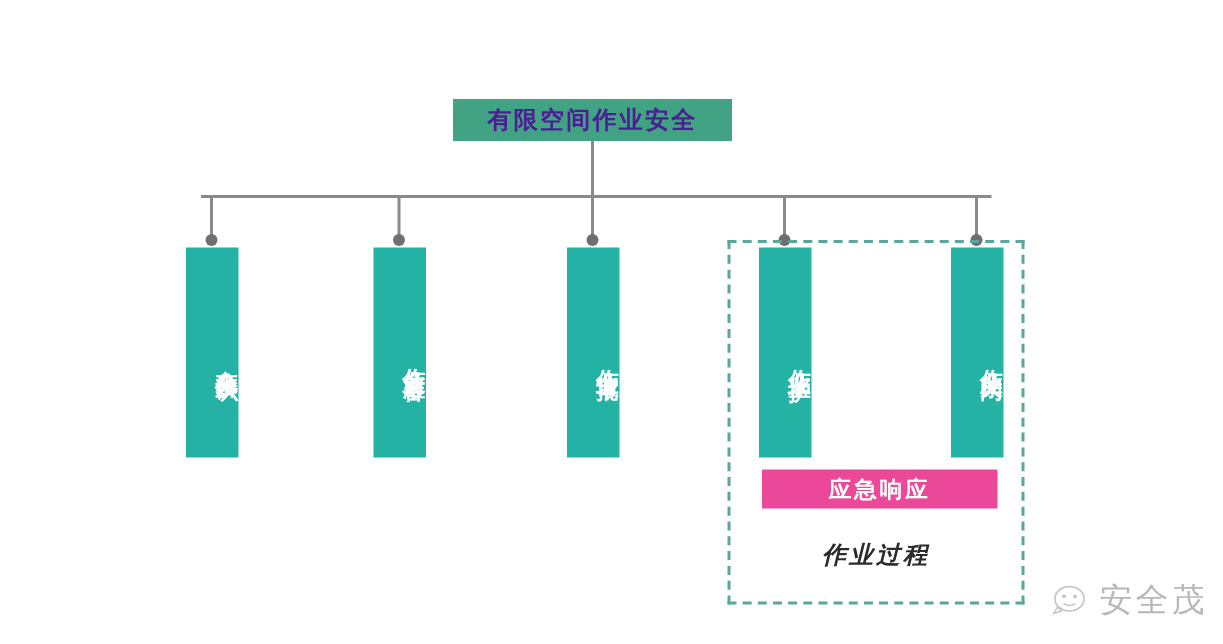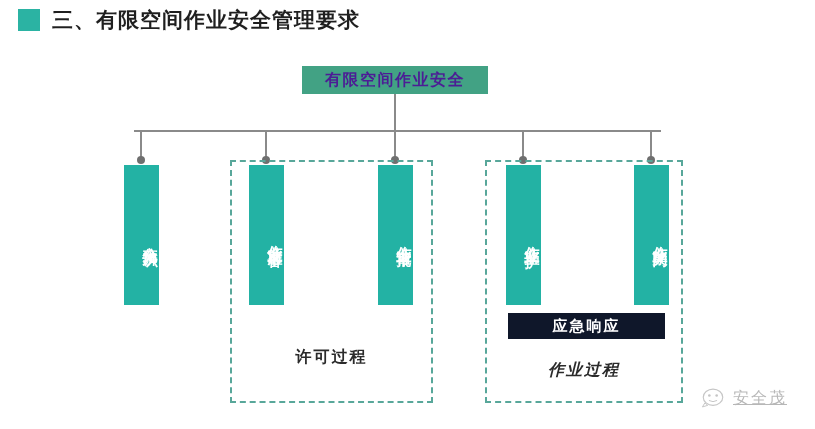--- a/index.html
+++ b/index.html
@@ -133,21 +133,21 @@
     height: 110px;
   }
 
   
   .ebar {
     position: absolute;
     left: 508px;
     top: 313px;
     width: 157px;
     height: 26px;
-    background: #0f172a;
+    background: #ec4899;
     display: flex;
     align-items: center;
     justify-content: center;
   }
   .ebar span {
     color: #ffffff;
     font-size: 15px;
     font-weight: bold;
     letter-spacing: 2px;
     white-space: nowrap;
@@ -162,37 +162,32 @@
     align-items: center;
     gap: 7px;
     opacity: 0.42;
   }
   .wm-icon {
     width: 26px;
     height: 26px;
     flex: 0 0 auto;
   }
   .wm-text {
-    font-size: 16px;
+    font-size: 22px;
     color: #555555;
     letter-spacing: 2px;
     white-space: nowrap;
     font-family: "DejaVu Serif", serif;
-    text-decoration: underline;
   }
 </style>
 </head>
 <body>
 
 <div id="page">
 
-  <div class="heading">
-    <div class="heading-bullet"></div>
-    <div class="heading-text">三、有限空间作业安全管理要求</div>
-  </div>
 
   <div class="root-box">
     <span>有限空间作业安全</span>
   </div>
 
   <div class="conn conn-v-root"></div>
   <div class="conn conn-h"></div>
 
   <div class="drop" style="left:140px; height:29px;"></div>
   <div class="dot" style="left:137px; top:156px;"></div>
@@ -202,23 +197,20 @@
 
   <div class="drop" style="left:394px; height:29px;"></div>
   <div class="dot" style="left:391px; top:156px;"></div>
 
   <div class="drop" style="left:522px; height:29px;"></div>
   <div class="dot" style="left:519px; top:156px;"></div>
 
   <div class="drop" style="left:650px; height:29px;"></div>
   <div class="dot" style="left:647px; top:156px;"></div>
 
-  <div class="group" style="left:230px; top:160px; width:203px; height:243px;">
-    <div class="group-label" style="left:0; top:185px;">许可过程</div>
-  </div>
 
   <div class="group" style="left:485px; top:160px; width:198px; height:243px;">
     <div class="group-label" style="left:0; top:198px;font-style:italic;">作业过程</div>
   </div>
 
   <div class="vbar" style="left:124px; top:165px;">
     <div class="vbar-text">充分辨识</div>
   </div>
 
   <div class="vbar" style="left:249px; top:165px;">

